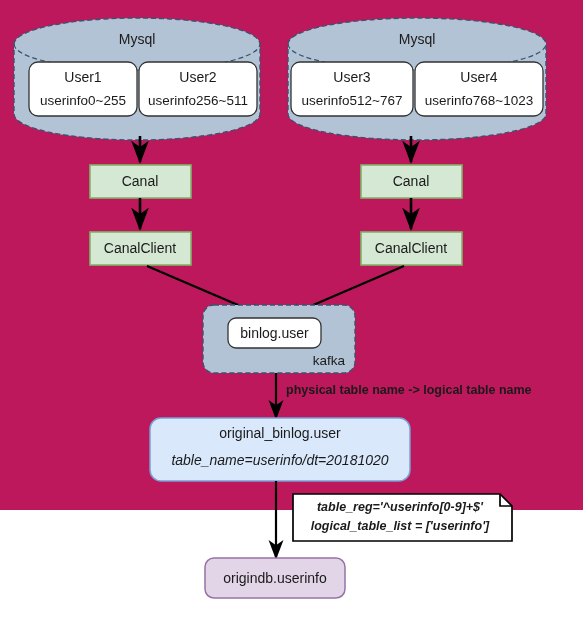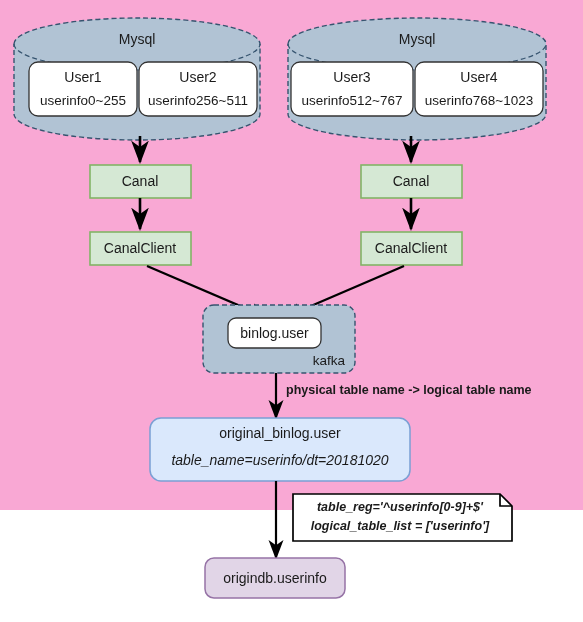--- a/index.html
+++ b/index.html
@@ -10,21 +10,21 @@
   body {
     font-family: "Liberation Sans", sans-serif;
     width: 583px;
     height: 622px;
     overflow: hidden;
   }
   #canvas {
     position: relative;
     width: 583px;
     height: 510px;
-    background: #f9a8d4;
+    background: #be185d;
   }
   svg#diagram {
     position: absolute;
     top: 0;
     left: 0;
     width: 583px;
     height: 622px;
     display: block;
   }
   text {

